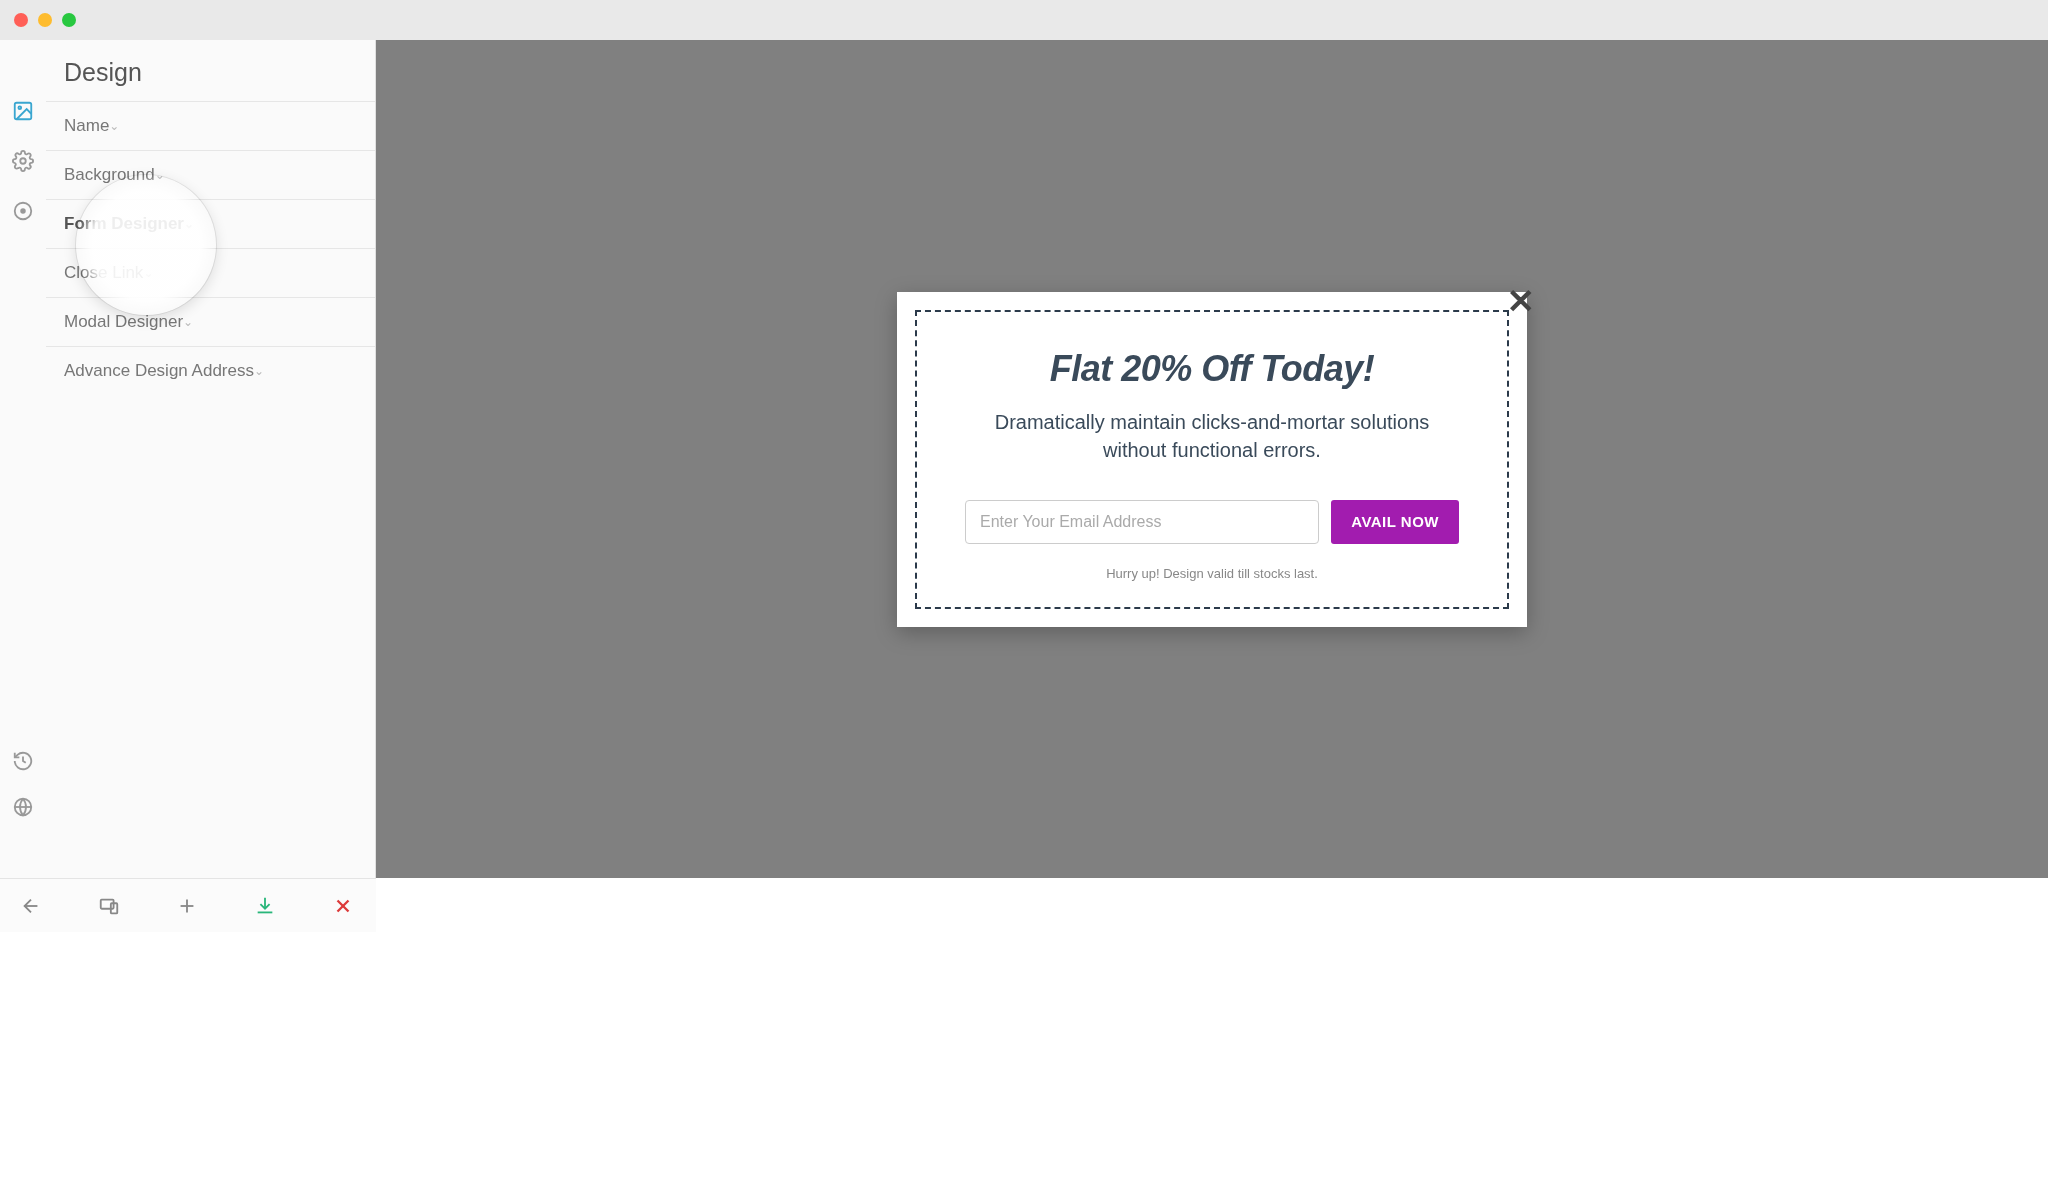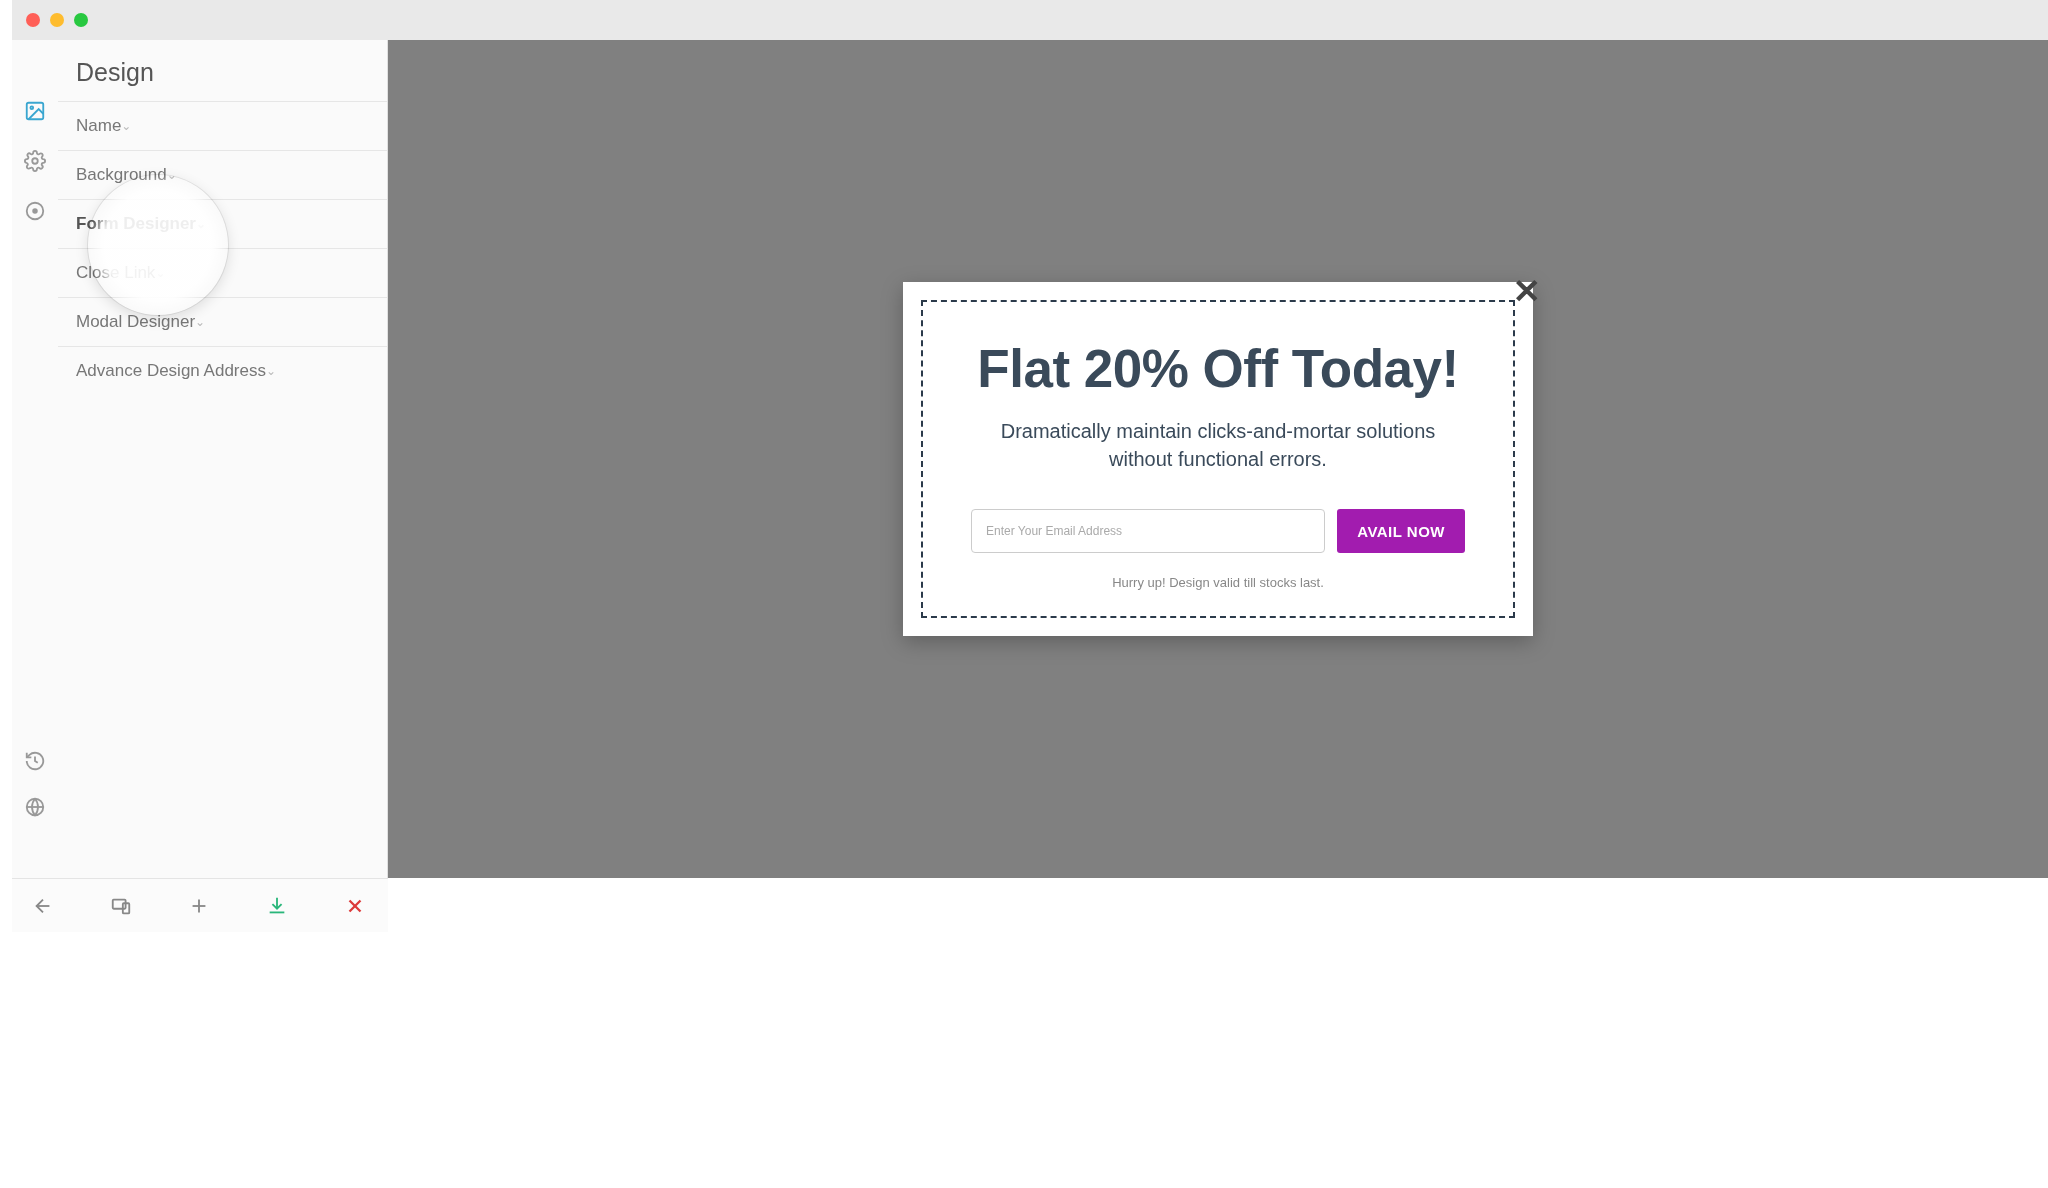--- a/index.html
+++ b/index.html
@@ -7,21 +7,20 @@
     font-family: -apple-system, BlinkMacSystemFont, "Segoe UI", Arial, sans-serif;
     background: #fff;
     overflow: hidden;
   }
   .app {
     width: 2048px;
     height: 932px;
     transform-origin: top left;
     display: flex;
     flex-direction: column;
-    padding-left: 12px;
   }
   .titlebar {
     height: 40px;
     background: #e9e9e9;
     display: flex;
     align-items: center;
     padding-left: 14px;
   }
   .traffic {
     display: flex;
@@ -131,44 +130,45 @@
     background: #fff;
     padding: 18px;
     box-shadow: 0 6px 20px rgba(0,0,0,0.25);
   }
   .modal-inner {
     border: 2px dashed #2b3a4a;
     padding: 36px 48px 26px;
     text-align: center;
   }
   .modal-title {
-    font-size: 53px;
+    font-size: 36px;
     font-weight: 700;
     color: #3a4a5a;
     margin-bottom: 18px;
     letter-spacing: -0.5px;
+    font-style: italic;
   }
   .modal-sub {
     font-size: 20px;
     color: #3a4a5a;
     line-height: 1.4;
     margin-bottom: 36px;
   }
   .form-row {
     display: flex;
     gap: 12px;
     margin-bottom: 22px;
   }
   .email-input {
     flex: 1;
     height: 44px;
     border: 1px solid #ccc;
     border-radius: 4px;
     padding: 0 14px;
-    font-size: 12px;
+    font-size: 16px;
     color: #555;
   }
   .email-input::placeholder { color: #aaa; }
   .cta-btn {
     height: 44px;
     padding: 0 20px;
     background: #a21caf;
     color: #fff;
     border: none;
     border-radius: 3px;

